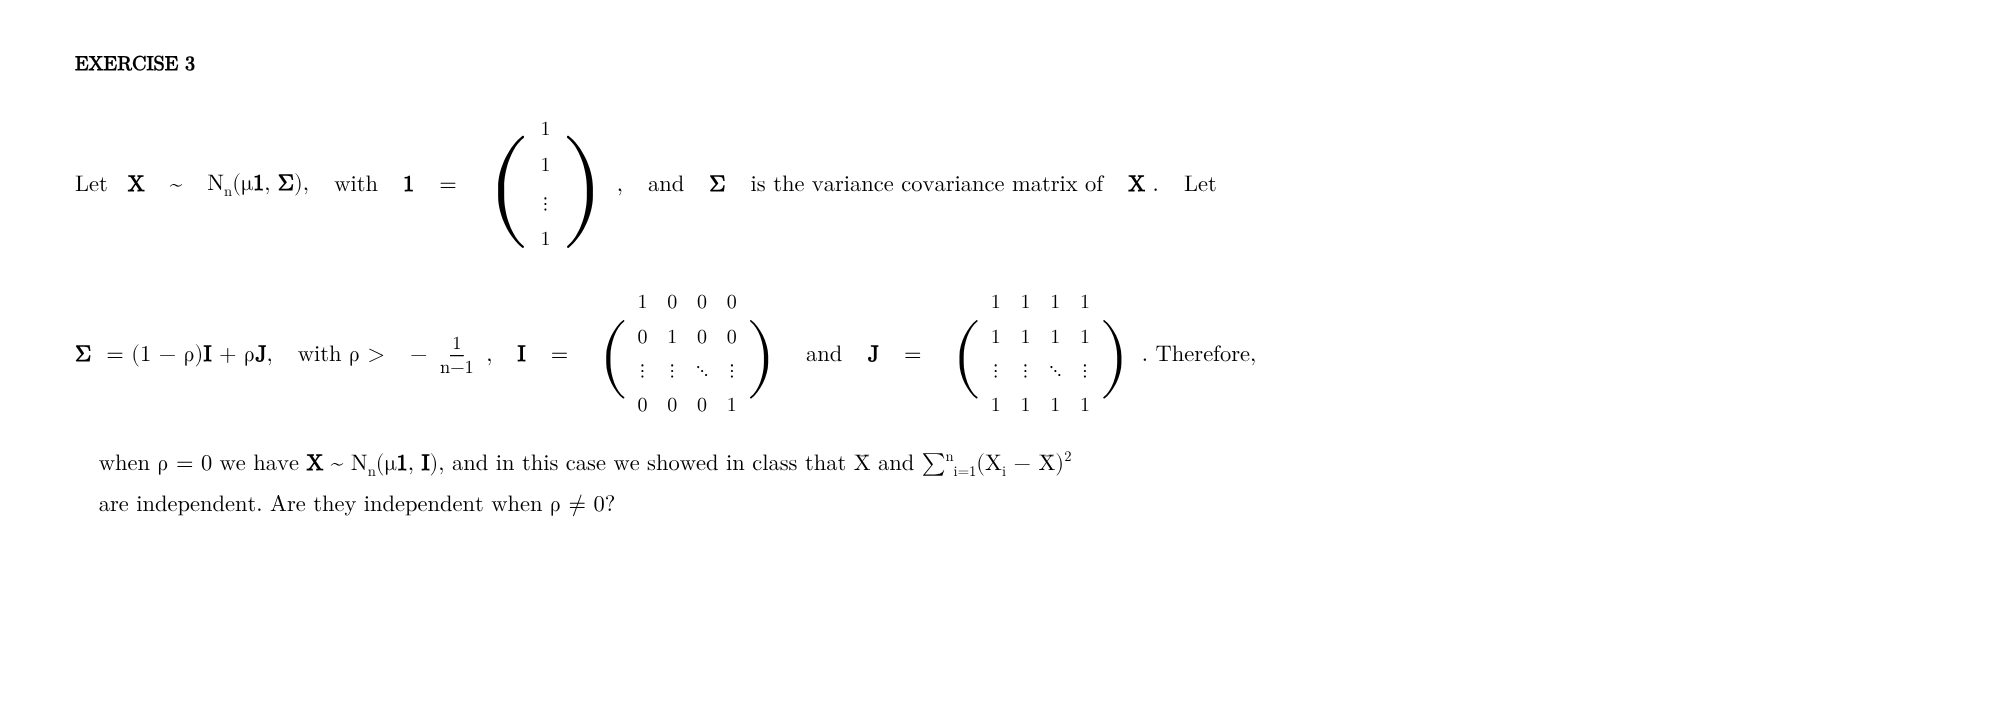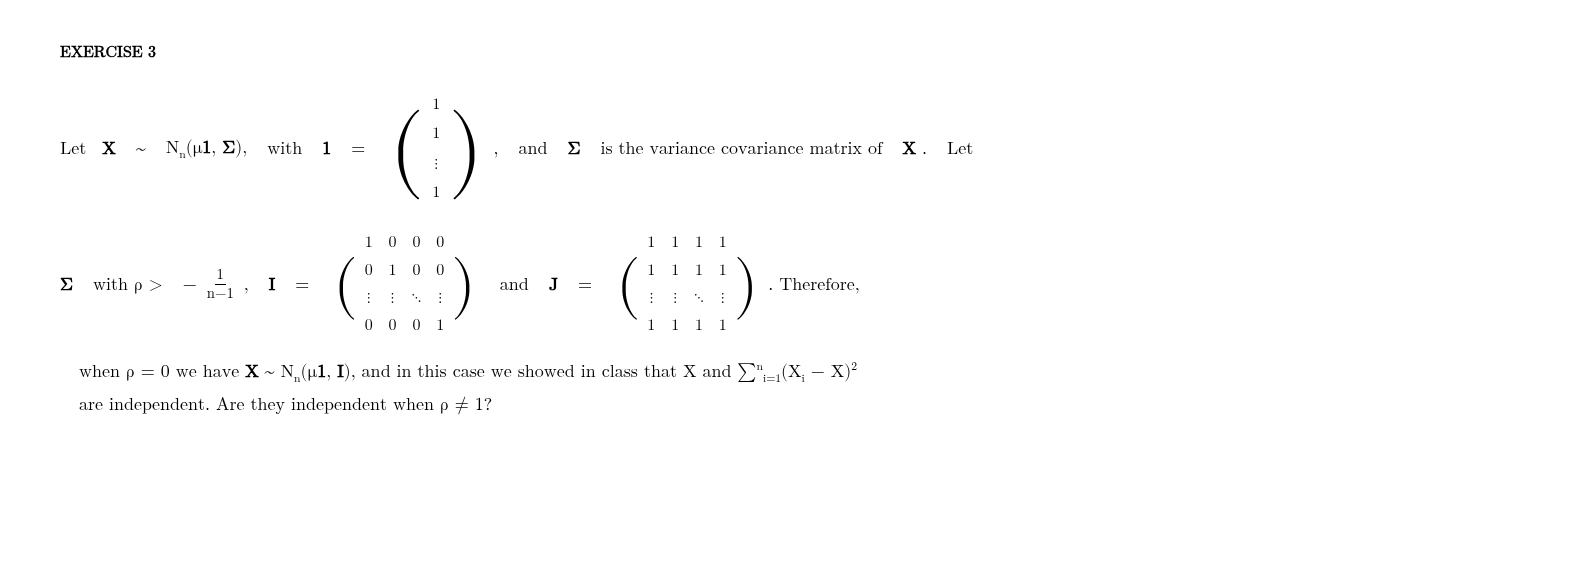--- a/index.html
+++ b/index.html
@@ -140,20 +140,23 @@
     <span class="space"></span>
     <span>is the variance covariance matrix of</span>
     <span class="space"></span>
     <span class="bold">X</span>.
     <span class="space"></span>
     <span>Let</span>
   </div>
 
   <div class="line2">
     <span class="bold">Σ</span>
+    <span>
+      &nbsp;= (1 − ρ)<span class="bold">I</span> + ρ<span class="bold">J</span>,
+    </span>
     <span class="space"></span>
     <span>with ρ &gt;</span>
     <span class="space"></span>
     <span>−</span>
     <span class="frac">
       <span class="frac-num">1</span>
       <span class="frac-den">n−1</span>
     </span>
     <span>,</span>
     <span class="space"></span>
@@ -215,15 +218,15 @@
       <span class="matrix-paren">)</span>
     </span>
     <span>. Therefore,</span>
   </div>
 
   <div class="line3">
     <span>
       when ρ = 0 we have <span class="bold">X</span> ~ N<sub>n</sub>(μ<span class="bold">1</span>, <span class="bold">I</span>), and in this case we showed in class that X̄ and ∑<sup>n</sup><sub>i=1</sub>(X<sub>i</sub> − X̄)<sup>2</sup>
     </span>
     <br>
-    <span>are independent.  Are they independent when ρ ≠ 1?</span>
+    <span>are independent.  Are they independent when ρ ≠ 0?</span>
   </div>
 </div>
 
 </body></html>

